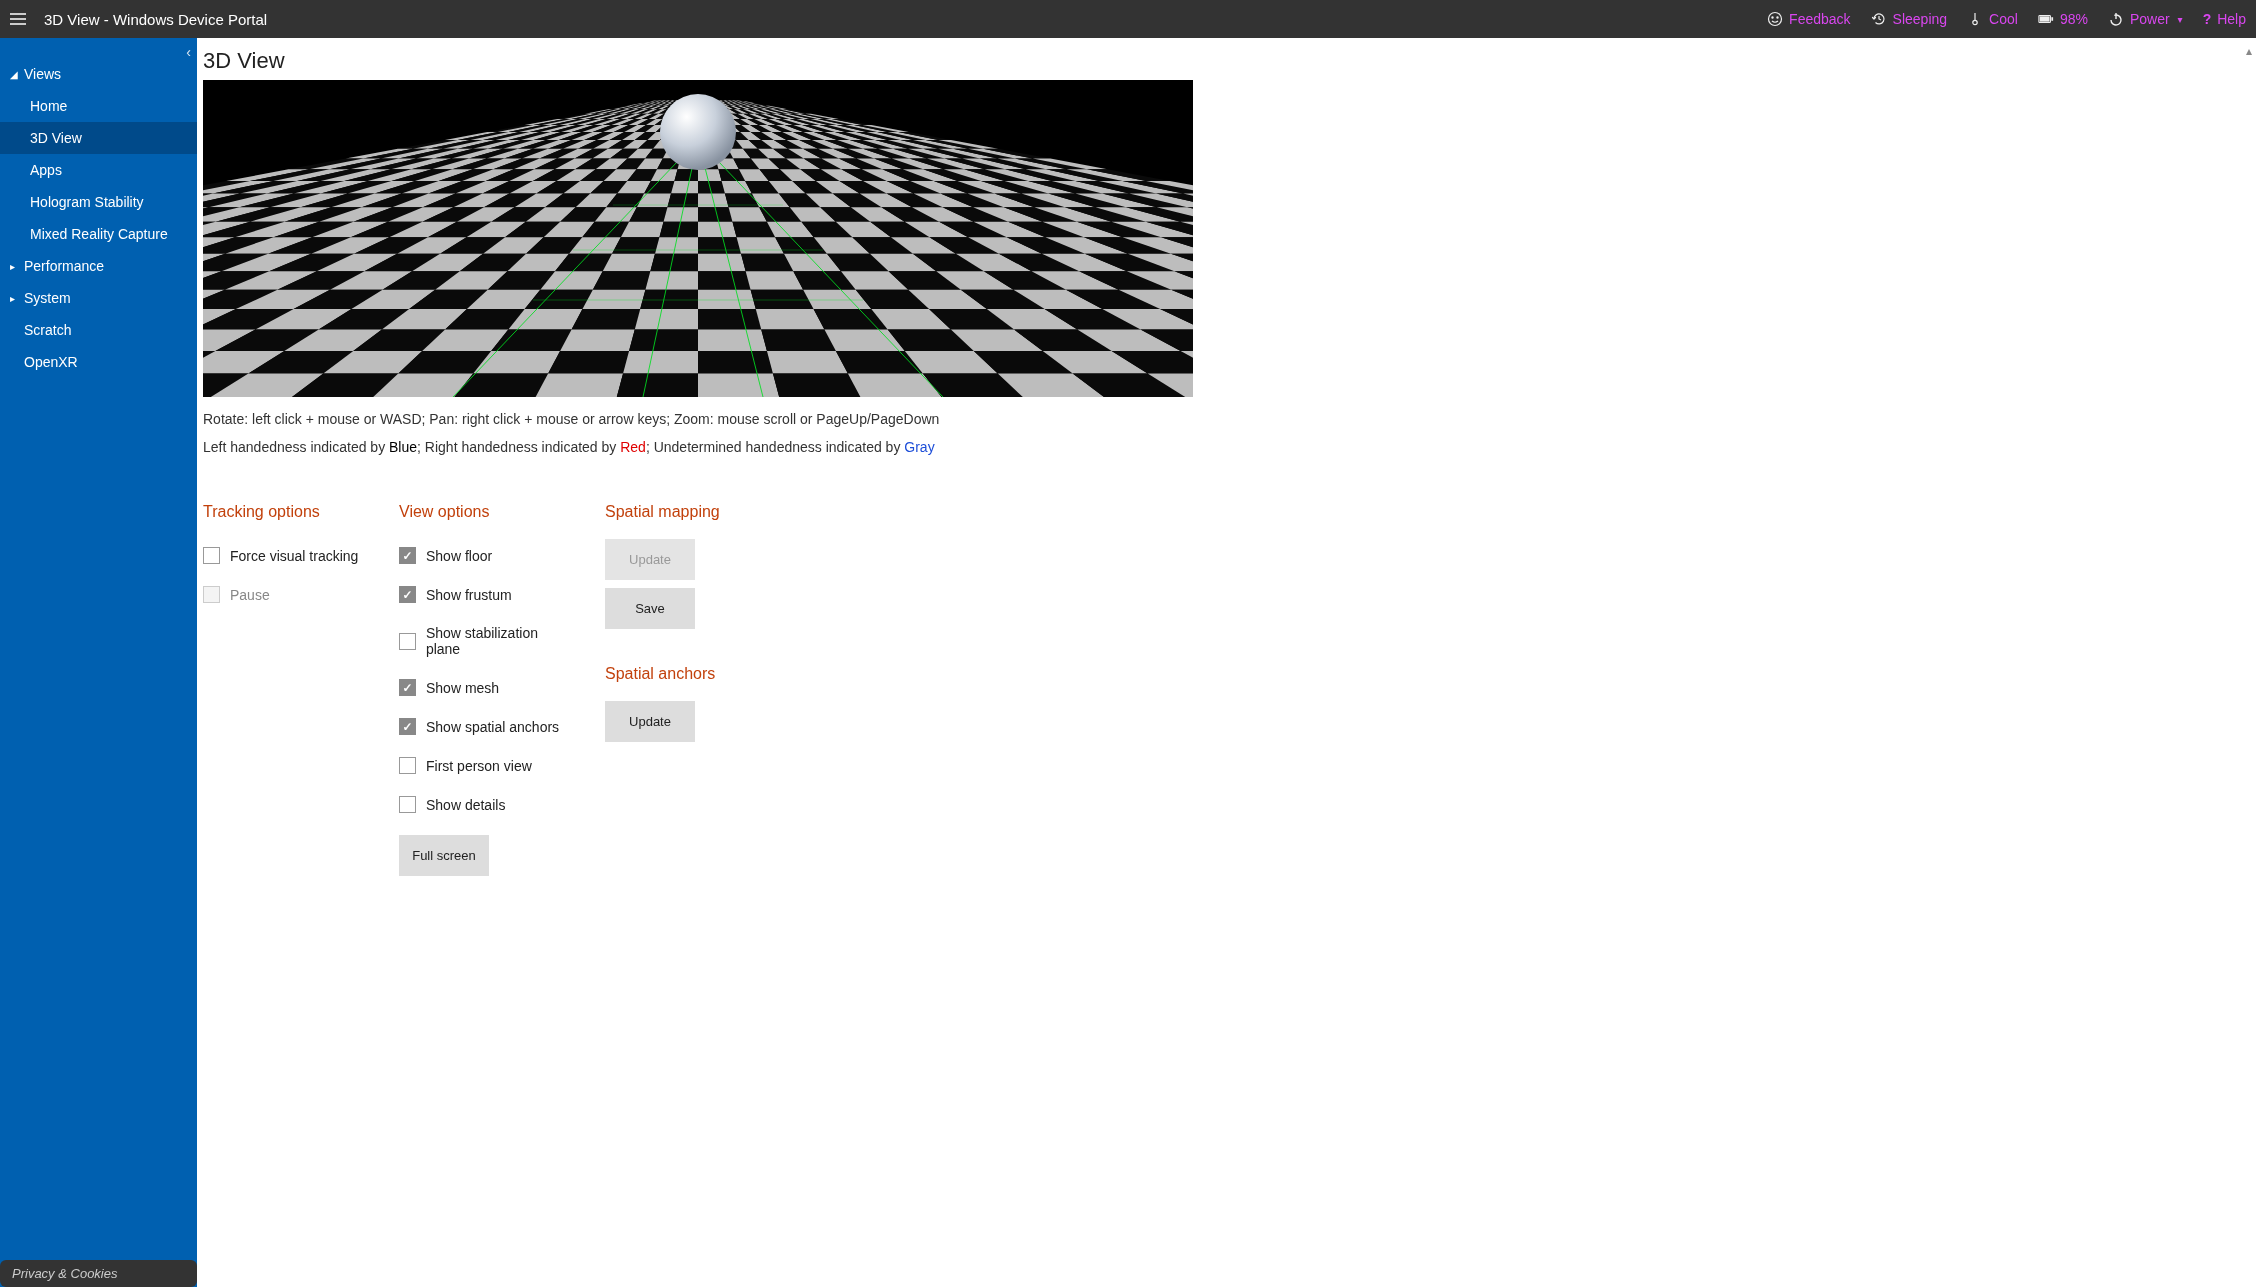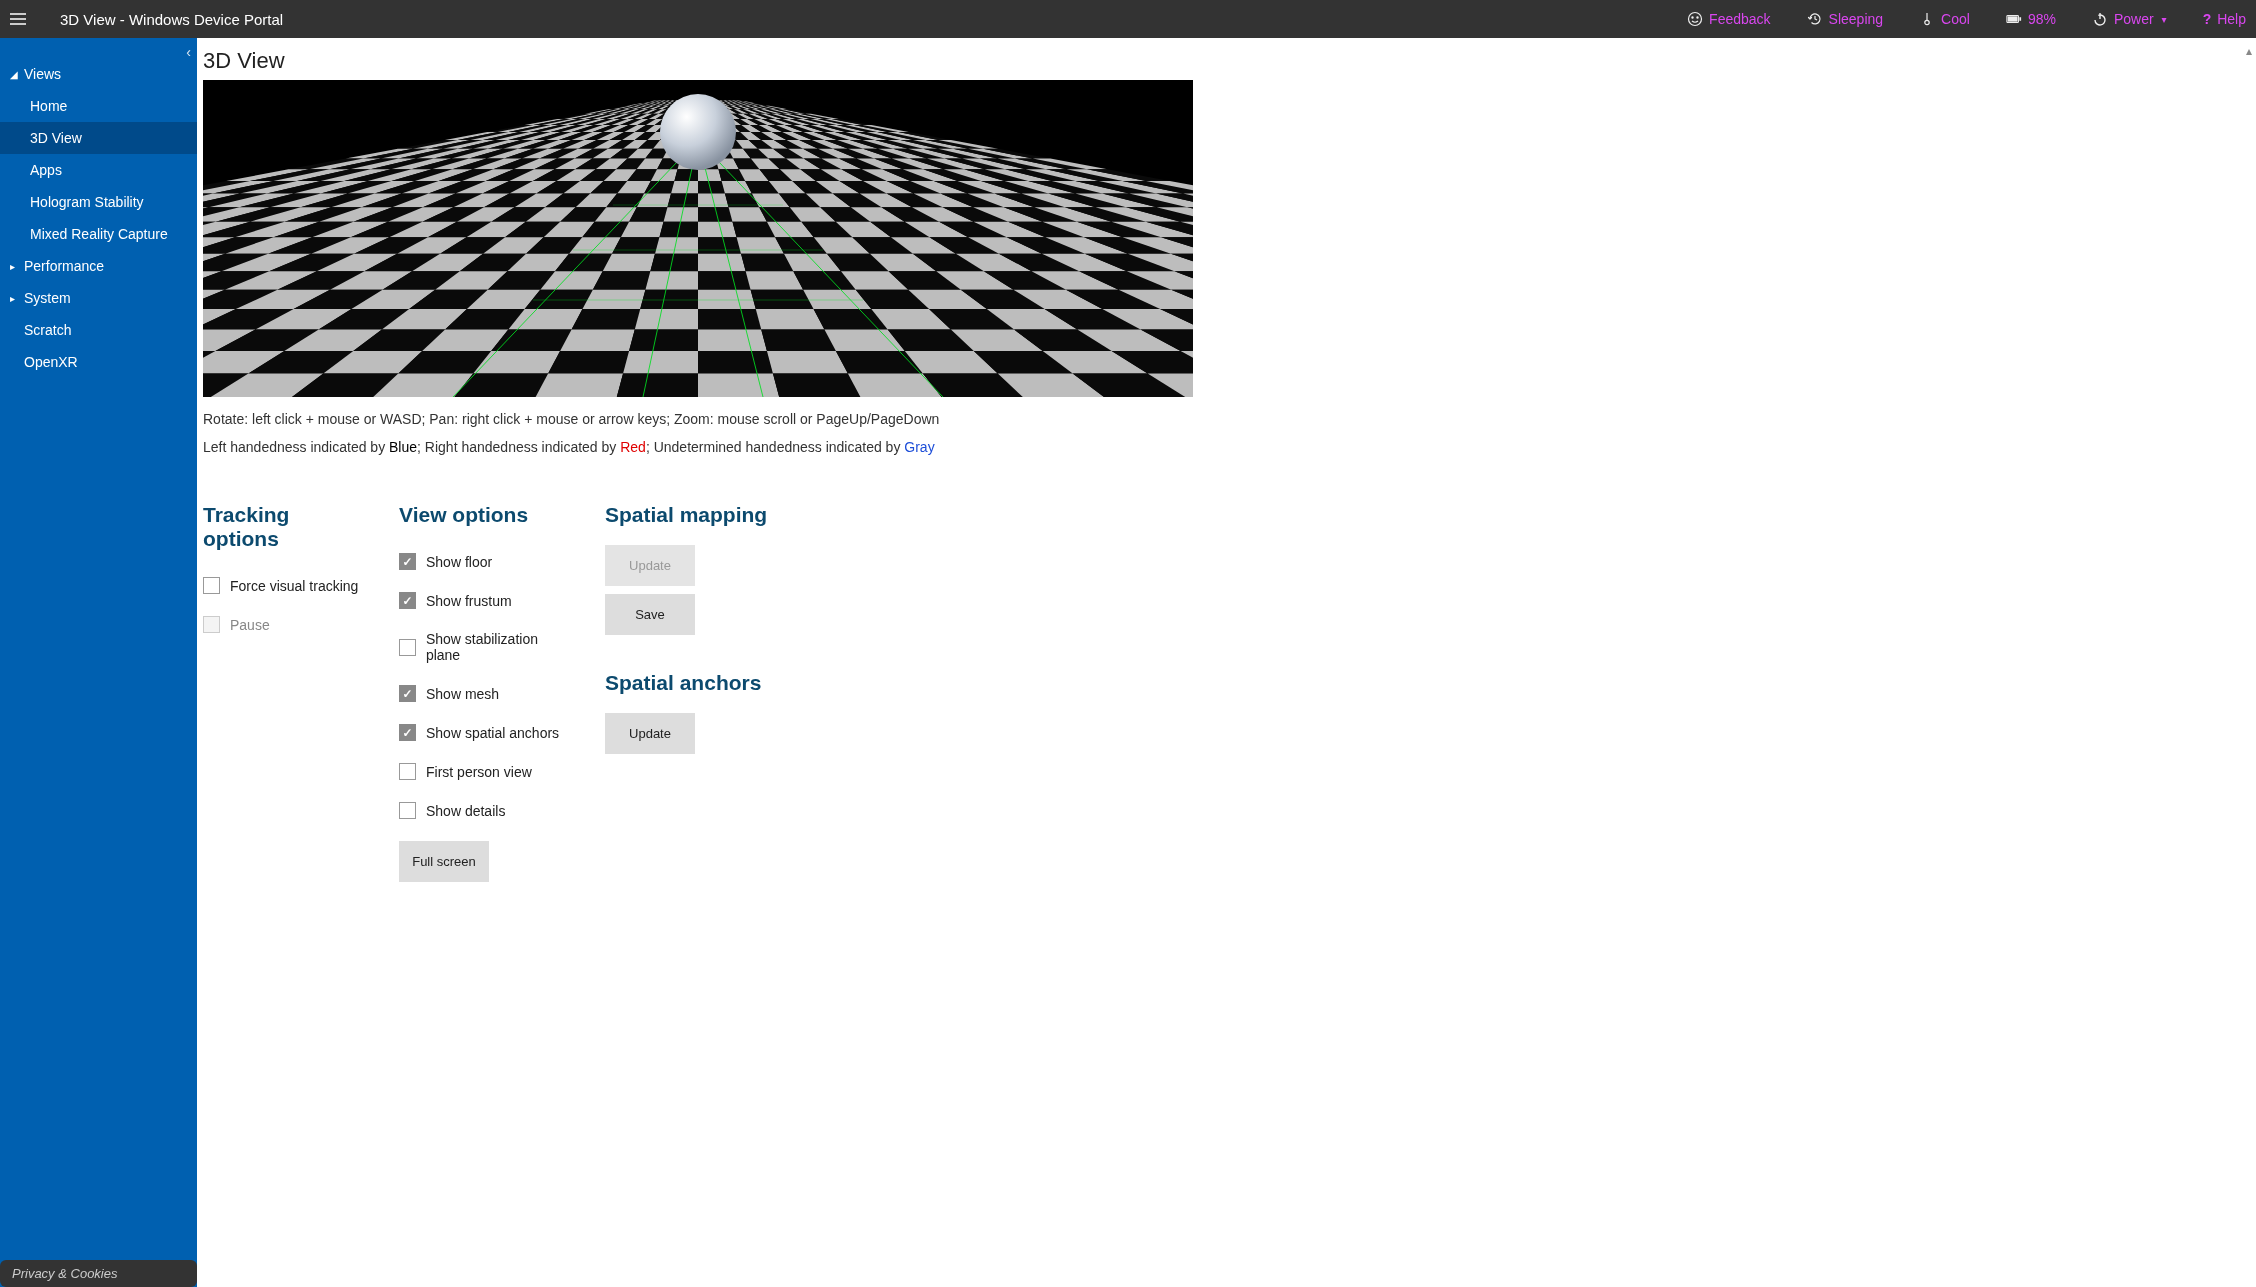--- a/index.html
+++ b/index.html
@@ -1,17 +1,17 @@
 <!DOCTYPE html>
 <html><head>
 <meta charset="utf-8">
 <style>
   * { box-sizing: border-box; margin: 0; padding: 0; }
   html, body { width: 100%; height: 100%; font-family: "Segoe UI", Arial, sans-serif; font-size: 14px; color: #222; background: #fff; overflow: hidden; }
-  .topbar { height: 38px; background: #333; color: #fff; display: flex; align-items: center; padding: 0 10px; gap: 16px; }
+  .topbar { height: 38px; background: #333; color: #fff; display: flex; align-items: center; padding: 0 10px; }
   .topbar .hamburger { width: 20px; display: flex; flex-direction: column; gap: 3px; cursor: pointer; margin-right: 14px; }
   .topbar .hamburger span { height: 2px; background: #ccc; width: 16px; }
   .topbar .title { font-size: 15px; color: #fff; }
   .topbar .spacer { flex: 1; }
   .status-item { display: flex; align-items: center; gap: 6px; margin-left: 20px; cursor: pointer; font-size: 14px; color: #d946ef; }
   .status-item svg { width: 16px; height: 16px; }
   .dropdown-caret { font-size: 10px; margin-left: 2px; }
 
   .body-row { display: flex; height: calc(100% - 38px); }
   .sidebar { width: 197px; background: #0060b0; color: #fff; display: flex; flex-direction: column; position: relative; }
@@ -26,21 +26,21 @@
   .main { flex: 1; overflow-y: auto; padding: 10px 16px 40px 6px; position: relative; }
   .main h1 { font-size: 22px; font-weight: 400; color: #222; margin-bottom: 6px; }
   .viewport { width: 990px; height: 317px; background: #000; position: relative; overflow: hidden; }
   .help-text { font-size: 14px; color: #333; margin-top: 14px; }
   .handed-text { font-size: 14px; color: #333; margin-top: 12px; }
   .handed-text .blue { color: #000000; }
   .handed-text .red { color: #e00000; }
   .handed-text .gray { color: #1d4ed8; }
 
   .options-row { display: flex; gap: 30px; margin-top: 48px; }
-  .options-col h2 { font-size: 21px; font-weight: 700; color: #0c4a6e; margin-bottom: 26px; }
+  .options-col h2 { font-size: 16px; font-weight: 400; color: #c2410c; margin-bottom: 26px; }
   .chk-row { display: flex; align-items: center; gap: 10px; margin-bottom: 22px; font-size: 14px; color: #222; }
   .chk { width: 17px; height: 17px; border: 1px solid #999; display: inline-flex; align-items: center; justify-content: center; cursor: pointer; background: #fff; }
   .chk.checked { background: #888; border-color: #888; color: #fff; font-size: 12px; }
   .chk.checked::after { content: "✓"; font-weight: bold; }
   .chk.disabled { border-color: #ccc; cursor: default; background: #f4f4f4; }
   .btn { width: 90px; height: 41px; background: #ddd; border: none; cursor: pointer; font-size: 13px; color: #222; margin-bottom: 8px; display: block; }
   .btn:disabled { color: #999; cursor: default; background: #e4e4e4; }
   .col-spatial h2 { margin-bottom: 18px; }
   .col-tracking { width: 166px; }
   .col-view { width: 176px; }

